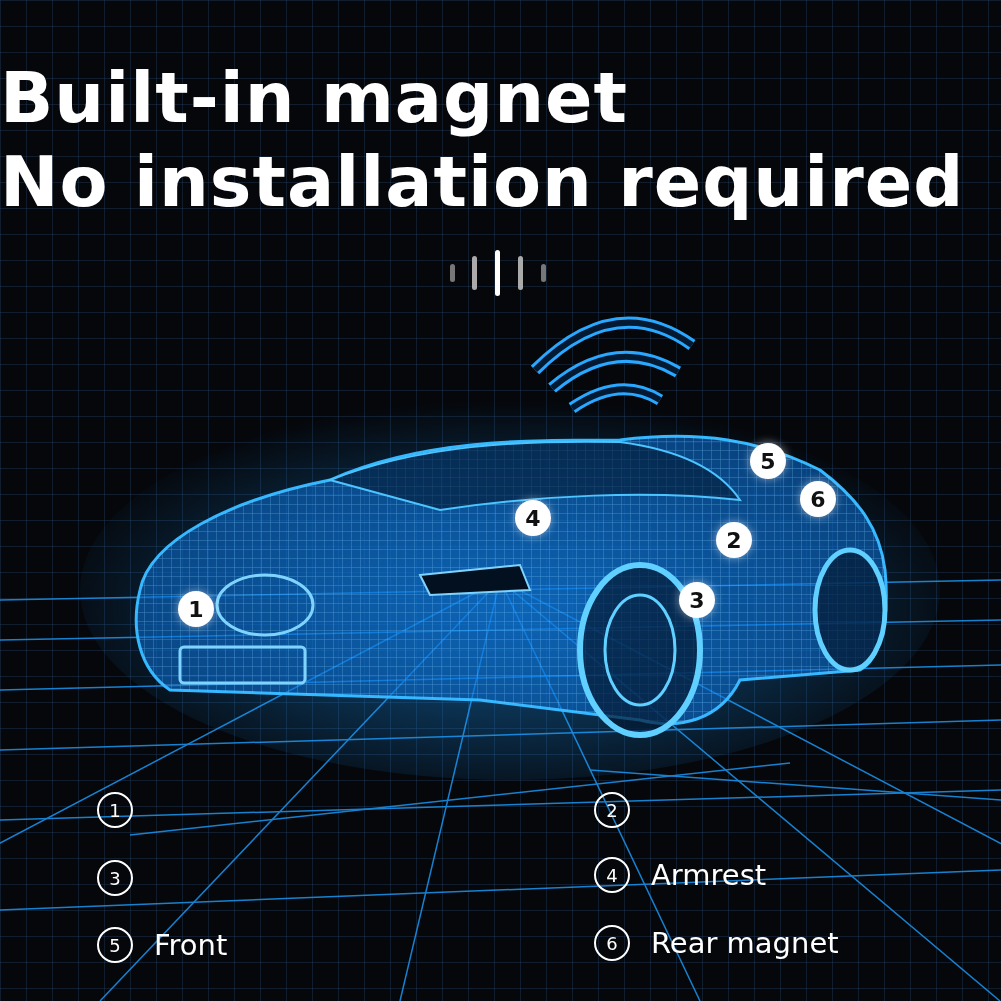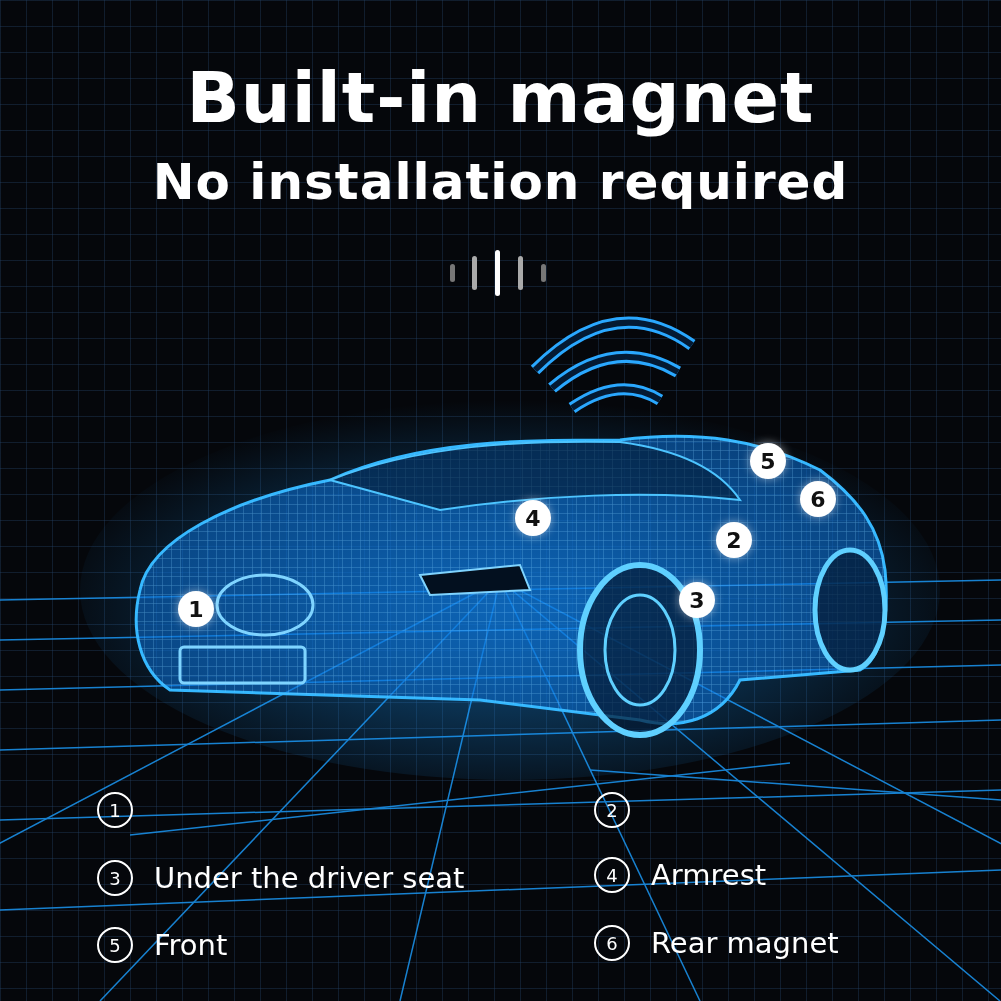--- a/index.html
+++ b/index.html
@@ -1,22 +1,22 @@
 <!DOCTYPE html>
 <html><head>
 <meta charset="utf-8">
 <style>
   html,body{margin:0;padding:0;}
   body{width:1001px;height:1001px;overflow:hidden;background:#05070b;position:relative;font-family:"DejaVu Sans",sans-serif;}
   .grid{position:absolute;inset:0;
     background-image:linear-gradient(rgba(40,70,110,0.35) 1px,transparent 1px),linear-gradient(90deg,rgba(40,70,110,0.35) 1px,transparent 1px);
     background-size:26px 26px;}
-  .title{position:absolute;left:0;width:1001px;text-align:center;color:#fff;font-family:"DejaVu Sans",sans-serif;font-weight:bold;letter-spacing:1px;}
+  .title{position:absolute;left:0;width:1001px;color:#fff;font-family:"DejaVu Sans",sans-serif;font-weight:bold;letter-spacing:1px;}
   .t1{top:58px;font-size:70px;line-height:80px;}
-  .t2{top:142px;font-size:50px;line-height:80px;}
+  .t2{top:142px;font-size:70px;line-height:80px;}
   .bars{position:absolute;left:448px;top:250px;width:104px;height:48px;}
   .bar{position:absolute;width:5px;border-radius:3px;}
   svg{position:absolute;left:0;top:0;}
   .marker{position:absolute;width:36px;height:36px;border-radius:50%;background:#fff;color:#111;font-size:22px;font-weight:bold;display:flex;align-items:center;justify-content:center;box-shadow:0 0 10px rgba(255,255,255,0.5);}
   .legend-item{position:absolute;display:flex;align-items:center;color:#fff;font-size:29px;}
   .legend-num{width:36px;height:36px;border:2.5px solid #fff;border-radius:50%;display:flex;align-items:center;justify-content:center;font-size:18px;margin-right:21px;box-sizing:border-box;}
 </style>
 </head>
 <body>
 
@@ -97,21 +97,20 @@
 <div class="marker" style="left:800px;top:481px;">6</div>
 
 <div class="legend-item" style="left:97px;top:792px;">
   <span class="legend-num">1</span>
 </div>
 <div class="legend-item" style="left:594px;top:792px;">
   <span class="legend-num">2</span>
 </div>
 <div class="legend-item" style="left:97px;top:860px;">
   <span class="legend-num">3</span>
-  <span>Under the driver seat</span>
 </div>
 <div class="legend-item" style="left:594px;top:857px;">
   <span class="legend-num">4</span>
   <span>Armrest</span>
 </div>
 <div class="legend-item" style="left:97px;top:927px;">
   <span class="legend-num">5</span>
   <span>Front</span>
 </div>
 <div class="legend-item" style="left:594px;top:925px;">

